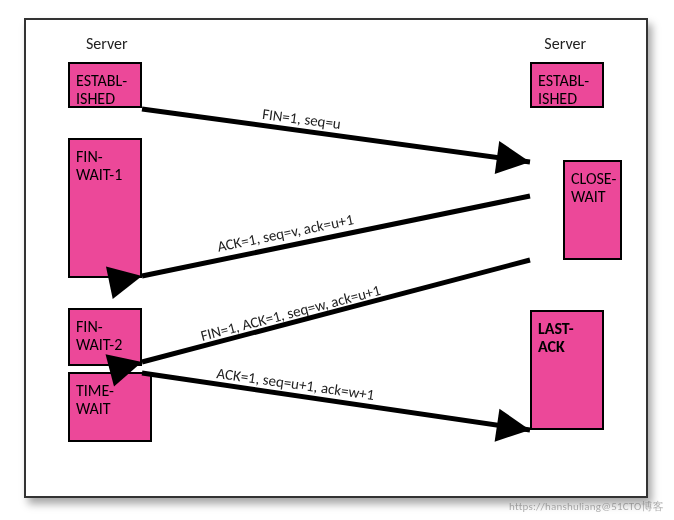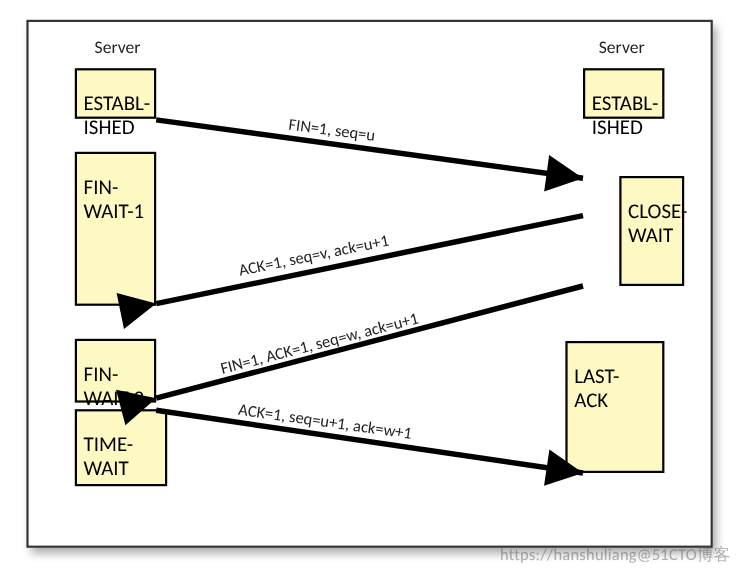--- a/index.html
+++ b/index.html
@@ -23,65 +23,65 @@
     box-sizing: border-box;
   }
   .header-label {
     position: absolute;
     font-size: 16px;
     color: #222;
   }
   .state-box {
     position: absolute;
     border: 2px solid #000;
-    background: #fef9c3;
-    font-size: 19px;
+    background: #ec4899;
+    font-size: 16px;
     line-height: 1.15;
-    padding: 20px 6px;
+    padding: 8px 6px;
     box-sizing: border-box;
     color: #000;
   }
   .arrow-label {
     position: absolute;
     font-size: 15px;
     color: #222;
     white-space: nowrap;
   }
   svg.arrows {
     position: absolute;
     left: 0; top: 0;
     width: 100%; height: 100%;
     overflow: visible;
   }
   .watermark {
     position: absolute;
     right: 10px;
     bottom: 6px;
-    font-size: 15px;
+    font-size: 11px;
     color: rgba(80,80,80,0.45);
     letter-spacing: 0.2px;
     margin-left: 44px;
   }
 </style>
 </head>
 <body>
 
 <div class="outer-frame">
 
   <div class="header-label" style="left:60px; top:14px;">Server</div>
   <div class="header-label" style="right:60px; top:14px;">Server</div>
 
   <div class="state-box" style="left:42px; top:42px; width:74px; height:46px;">ESTABL-<br>ISHED</div>
   <div class="state-box" style="left:42px; top:118px; width:74px; height:140px;">FIN-<br>WAIT-1</div>
   <div class="state-box" style="left:42px; top:288px; width:74px; height:58px;">FIN-<br>WAIT-2</div>
   <div class="state-box" style="left:42px; top:352px; width:84px; height:70px;">TIME-<br>WAIT</div>
 
   <div class="state-box" style="right:42px; top:42px; width:74px; height:46px;">ESTABL-<br>ISHED</div>
   <div class="state-box" style="right:24px; top:140px; width:59px; height:100px;">CLOSE-<br>WAIT</div>
-  <div class="state-box" style="right:42px; top:290px; width:90px; height:120px;">LAST-<br>ACK</div>
+  <div class="state-box" style="right:42px; top:290px; width:74px; height:120px;font-weight:bold;">LAST-<br>ACK</div>
 
   <svg class="arrows" viewBox="0 0 620 476">
     <defs>
       <marker id="ahL" viewBox="0 0 12 12" refX="1" refY="6" markerWidth="8" markerHeight="8" orient="auto">
         <path d="M11,1 L1,6 L11,11 z" fill="#000"></path>
       </marker>
       <marker id="ahR" viewBox="0 0 12 12" refX="11" refY="6" markerWidth="8" markerHeight="8" orient="auto">
         <path d="M1,1 L11,6 L1,11 z" fill="#000"></path>
       </marker>
     </defs>

